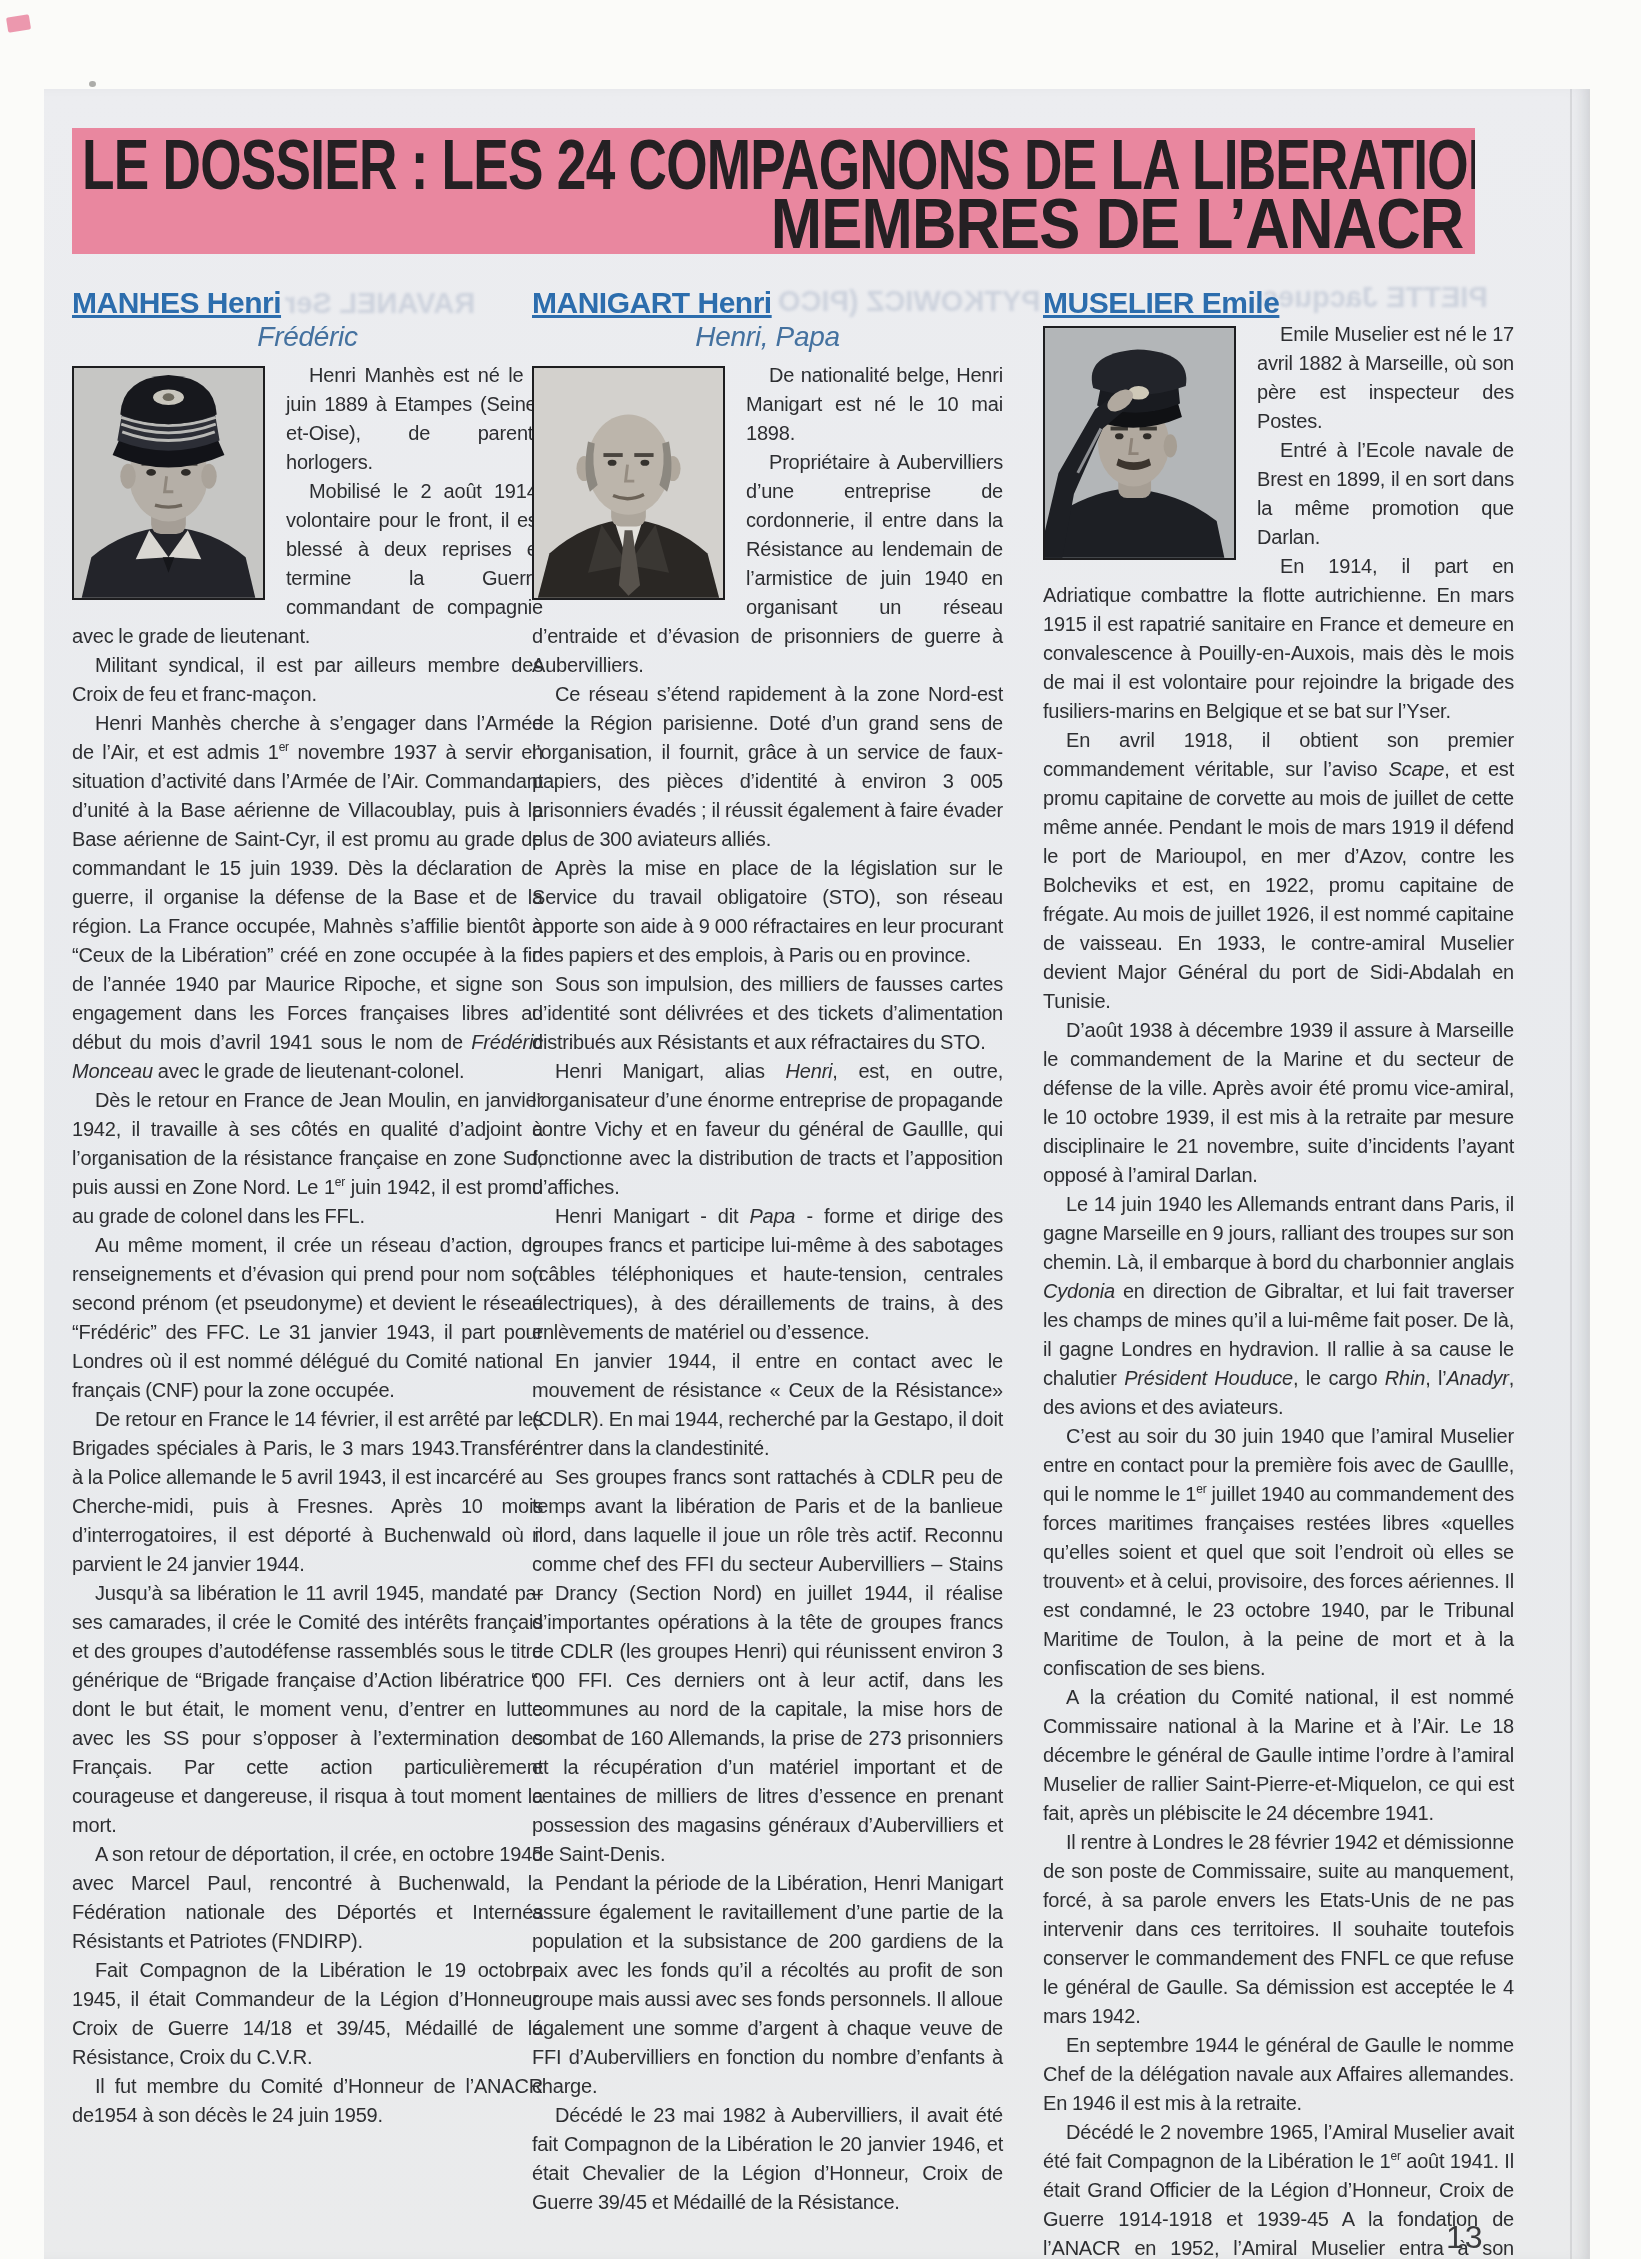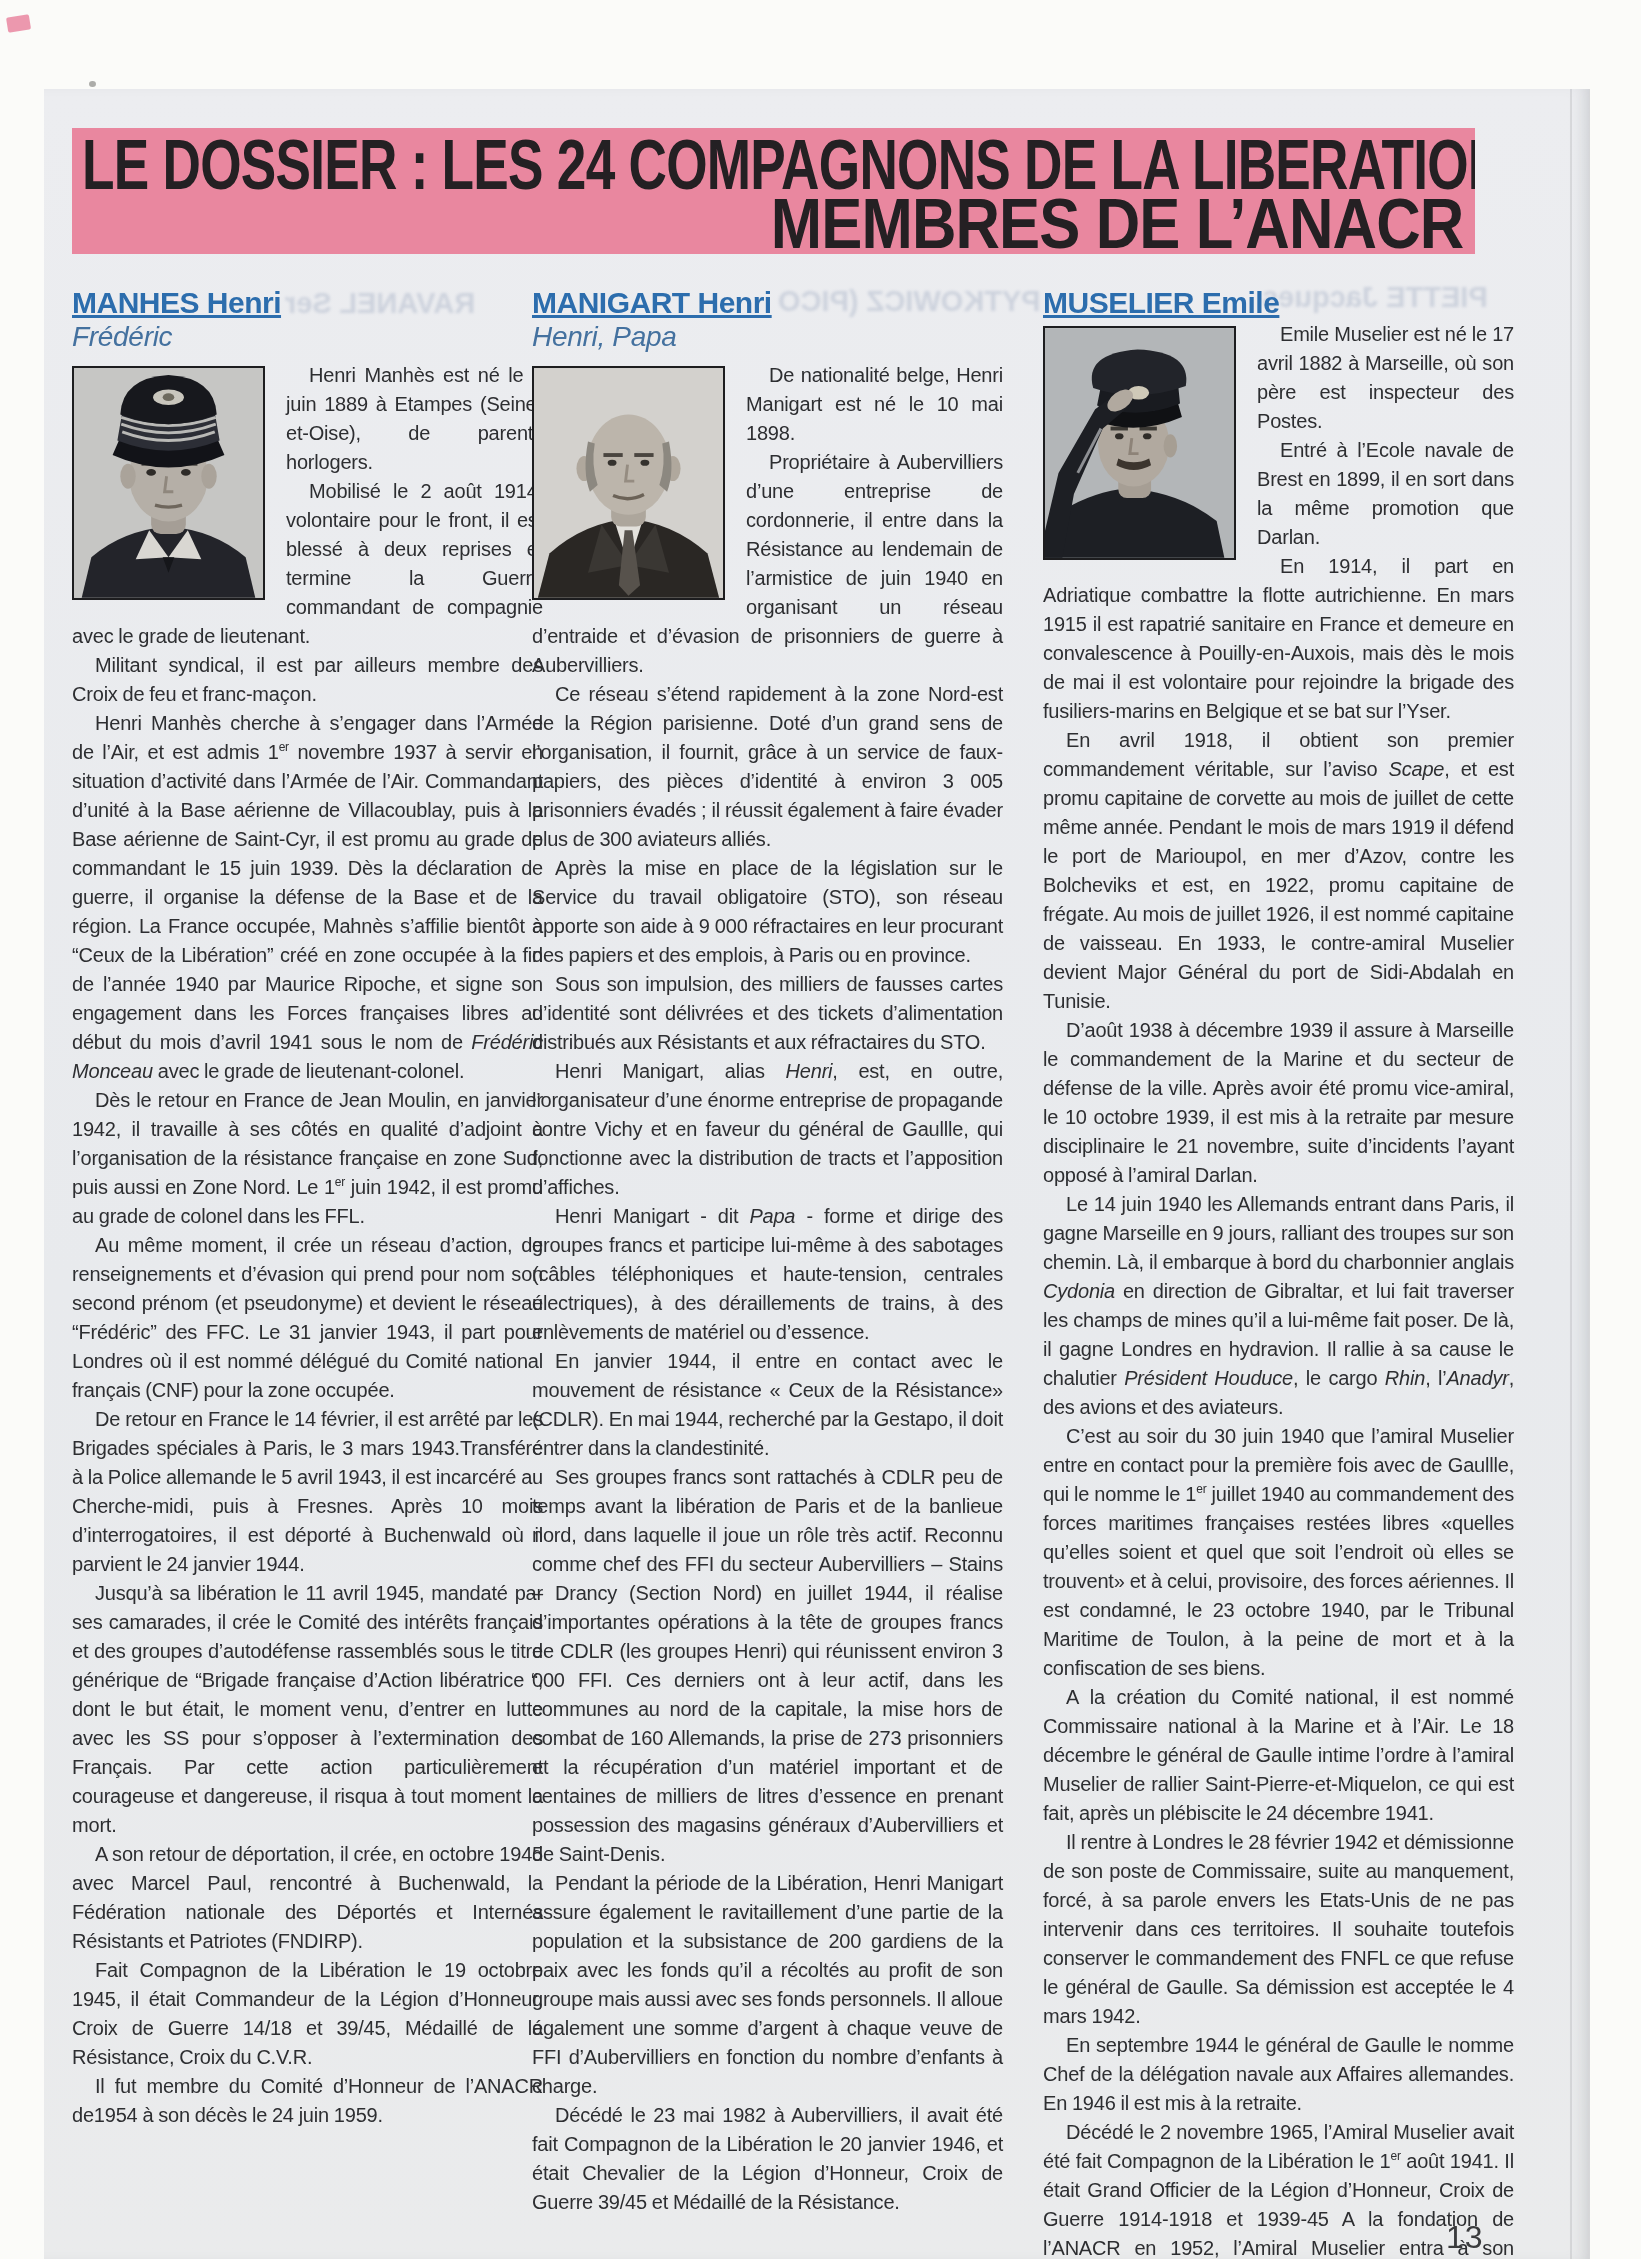--- a/index.html
+++ b/index.html
@@ -43,21 +43,21 @@
   .col{position:absolute;top:196px;width:471px;}
   .col.c0{left:28px;}
   .col.c1{left:488px;}
   .col.c2{left:999px;}
   .col h2{
     margin:0;font-size:30px;line-height:35px;font-weight:bold;
     color:var(--heading-blue,#2c6dad);letter-spacing:-0.5px;text-decoration:underline;
   }
   .alias{
     font-size:28px;line-height:33px;font-style:italic;color:#44719f;
-    margin:0 0 7.7px 0;letter-spacing:-0.3px;
+    margin:0 0 7.7px 0;letter-spacing:-0.3px;text-align:center;
   }
   .alias:empty{display:none;margin:0;}
   .col-body{color:var(--ink,#2d2e31);}
   .col-body p{
     margin:0;font-size:20px;line-height:29px;text-align:justify;
     text-indent:23px;letter-spacing:-0.2px;word-spacing:-0.5px;
     hyphens:auto;-webkit-hyphens:auto;
   }
   .photo{
     float:left;width:189px;height:230px;border:2.9px solid #1d1d1f;

